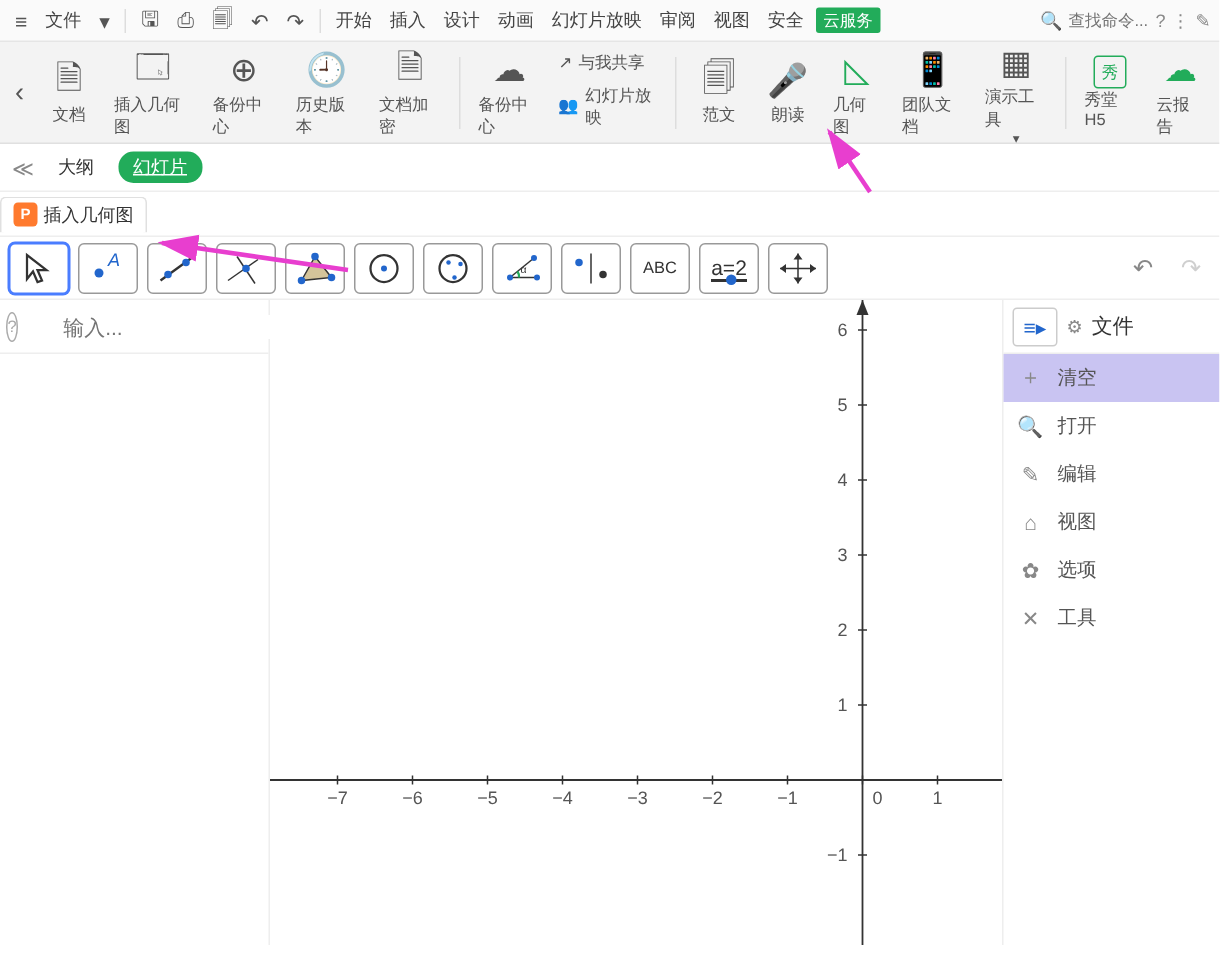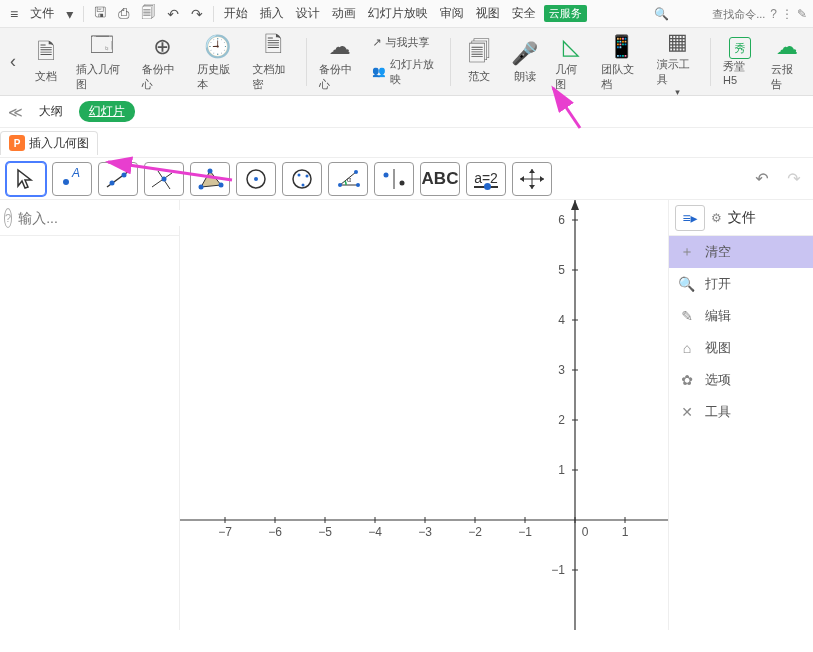--- a/index.html
+++ b/index.html
@@ -5,21 +5,21 @@
   * { box-sizing: border-box; margin: 0; padding: 0; font-family: "Microsoft YaHei", sans-serif; }
   body { width: 813px; height: 652px; background: #fff; font-size: 12px; color: #333; overflow: hidden; position: relative; }
 
   
   .menubar { height: 28px; background: #fafafa; border-bottom: 1px solid #e5e5e5; display: flex; align-items: center; padding: 0 6px; gap: 4px; }
   .menu-icon { color: #555; font-size: 14px; padding: 2px 4px; }
   .menu-text { font-size: 12px; padding: 2px 4px; color: #444; }
   .menu-sep { width: 1px; height: 16px; background: #ddd; margin: 0 2px; }
   .cloud-tag { background: #22ac5a; color: #fff; font-size: 11px; padding: 1px 5px; border-radius: 2px; text-align: center; }
   .search-box { margin-left: auto; display: flex; align-items: center; gap: 4px; color: #999; }
-  .search-box input { border: none; outline: none; width: 54px; font-size: 11px; background: transparent; color: #999; margin-left: 39px; }
+  .search-box input { border: none; outline: none; width: 54px; font-size: 11px; background: transparent; color: #999; }
 
   
   .ribbon { height: 68px; background: #f3f3f3; border-bottom: 1px solid #e0e0e0; display: flex; align-items: center; padding: 0 4px; gap: 2px; }
   .ribbon-item { display: flex; flex-direction: column; align-items: center; justify-content: center; padding: 2px 6px; font-size: 11px; color: #555; min-width: 44px; cursor: pointer; }
   .ribbon-item .ric { font-size: 22px; color: #555; display: flex; align-items: center; justify-content: center; height: 30px; }
   .ribbon-sep { width: 1px; height: 48px; background: #ddd; margin: 0 4px; }
   .small-item { font-size: 11px; color: #555; display: flex; align-items: center; gap: 4px; padding: 2px 4px; line-height: 1.4; }
   .doc-chevron { font-size: 18px; color: #555; padding: 0 6px; cursor: pointer; }
 
   
@@ -38,21 +38,21 @@
   .tool.selected { border-color: #4a7dff; box-shadow: 0 0 0 1px #4a7dff; }
   .tool svg { width: 28px; height: 24px; overflow: visible; }
   .geo-spacer { flex: 1; }
   .undo-btn { width: 26px; height: 26px; display: flex; align-items: center; justify-content: center; color: #888; font-size: 16px; }
 
   
   .workspace { display: flex; height: 430px; }
   .left-col { width: 180px; border-right: 1px solid #eee; display: flex; flex-direction: column; }
   .input-row { height: 36px; display: flex; align-items: center; gap: 6px; padding: 0 4px; border-bottom: 1px solid #eee; }
   .help { width: 20px; height: 20px; border: 1.5px solid #aaa; border-radius: 50%; display: flex; align-items: center; justify-content: center; color: #aaa; font-size: 11px; }
-  .input-row input { flex: 1; border: none; outline: none; font-size: 14px; color: #999; }
+  .input-row input { flex: 1; border: none; outline: none; font-size: 14px; color: #999; margin-left: 24px; }
   .fn-btn { width: 38px; height: 32px; border: 1px solid #ccc; border-radius: 3px; display: flex; align-items: center; justify-content: center; font-family: serif; font-style: italic; font-size: 16px; color: #666; }
 
   .canvas { flex: 1; position: relative; background: #fff; }
   .canvas svg { position: absolute; inset: 0; }
 
   .right-col { width: 145px; border-left: 1px solid #eee; display: flex; flex-direction: column; }
   .right-head { height: 36px; display: flex; align-items: center; gap: 6px; padding: 0 6px; border-bottom: 1px solid #eee; }
   .rh-btn { width: 30px; height: 26px; border: 1px solid #ccc; border-radius: 3px; display: flex; align-items: center; justify-content: center; color: #2266cc; font-size: 14px; }
   .menu-list { display: flex; flex-direction: column; }
   .ml-item { height: 32px; display: flex; align-items: center; gap: 10px; padding: 0 10px; font-size: 13px; color: #555; cursor: pointer; }
@@ -236,21 +236,21 @@
         <text x="13" y="15" font-size="7" fill="#333">α</text>
       </svg>
     </div>
   <div class="tool">
       <svg>
         <line x1="14" y1="2" x2="14" y2="22" stroke="#333"></line>
         <circle cx="6" cy="8" r="2.5" fill="#2266cc"></circle>
         <circle cx="22" cy="16" r="2.5" fill="#333"></circle>
       </svg>
     </div>
-  <div class="tool" style="font-weight:bold;font-size:17px">ABC</div>
+  <div class="tool" style="font-weight:normal;font-size:11px">ABC</div>
   <div class="tool" style="font-size:14px">
       <div style="text-align:center">
         <div>a=2</div>
         <div style="height:2px;background:#333;width:24px;position:relative">
           <span style="position:absolute;left:10px;top:-3px;width:7px;height:7px;background:#2266cc;border-radius:50%"></span>
         </div>
       </div>
     </div>
   <div class="tool">
       <svg>

